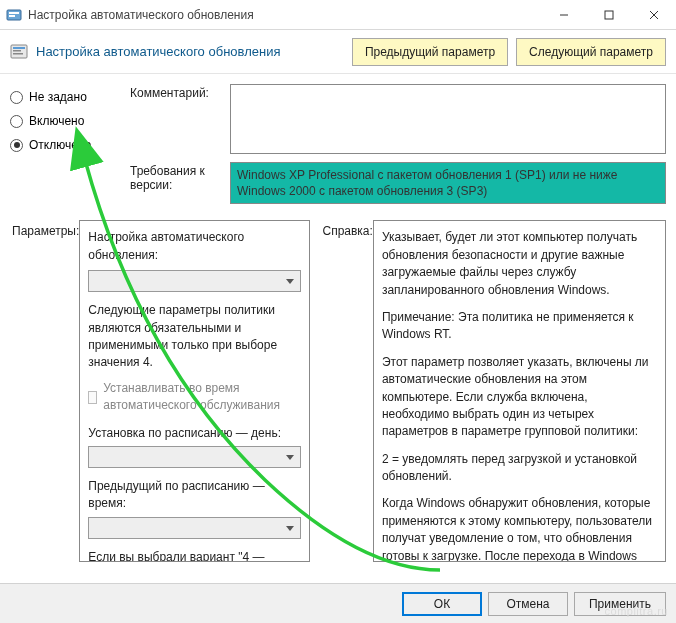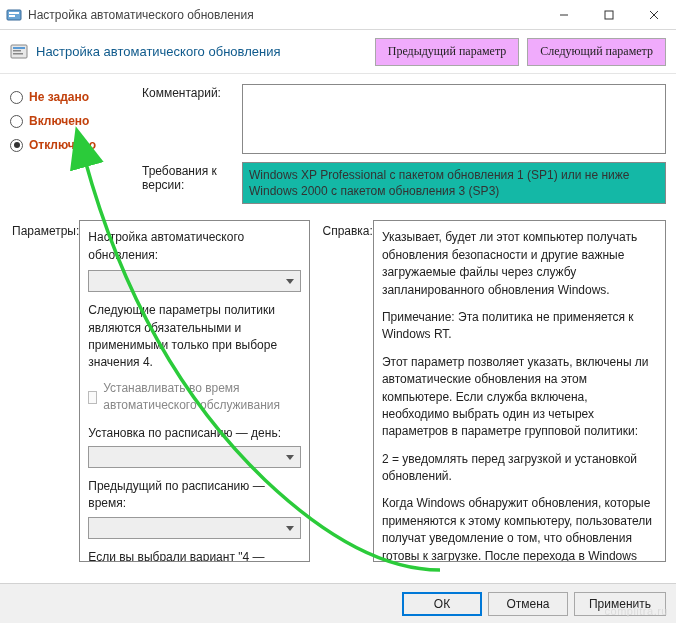--- a/index.html
+++ b/index.html
@@ -36,48 +36,47 @@
     align-items: center;
     padding: 6px 10px;
     border-bottom: 1px solid #e5e5e5;
   }
   .header-row .icon2 { width: 18px; height: 18px; margin-right: 8px; }
   .header-row .heading { flex: 1; color: #0f5a8c; font-size: 13px; }
   .navbtn {
     height: 28px;
     padding: 0 12px;
     margin-left: 8px;
-    background: #f0abfc;
+    background: #fef9c3;
     border: 1px solid #a8a8a8;
     font-size: 12px;
     color: #222;
-    display: flex; align-items: center; font-family: Liberation Serif, serif;
+    display: flex; align-items: center;
   }
   .section1 {
     display: flex;
     padding: 10px 10px 4px 10px;
   }
   .radios { width: 120px; padding-top: 6px; }
   .radio-row {
     display: flex; align-items: center;
     margin-bottom: 10px;
-    color: #c2410c;
-    font-weight: bold;
+    color: #000000;
   }
   .radio {
     width: 13px; height: 13px; border-radius: 50%;
     border: 1px solid #555; margin-right: 6px;
     display: flex; align-items: center; justify-content: center;
     background: #fff;
   }
   .radio.checked::after {
     content: ""; width: 6px; height: 6px; border-radius: 50%;
     background: #333;
   }
-  .fields { flex: 1; margin-left: 12px; }
+  .fields { flex: 1; }
   .field-row { display: flex; margin-bottom: 8px; }
   .field-label { width: 100px; padding-top: 2px; color: #222; }
   .textarea {
     flex: 1; height: 70px;
     border: 1px solid #888;
     background: #fff;
     padding: 2px 4px;
     font-family: inherit; font-size: 12px;
     resize: none;
     overflow-y: scroll;

